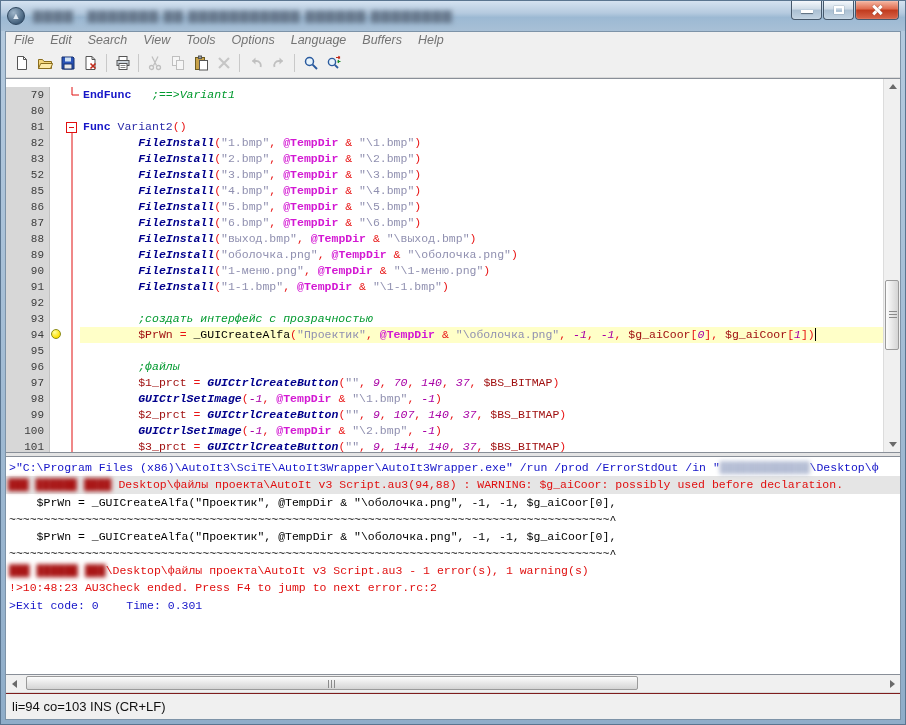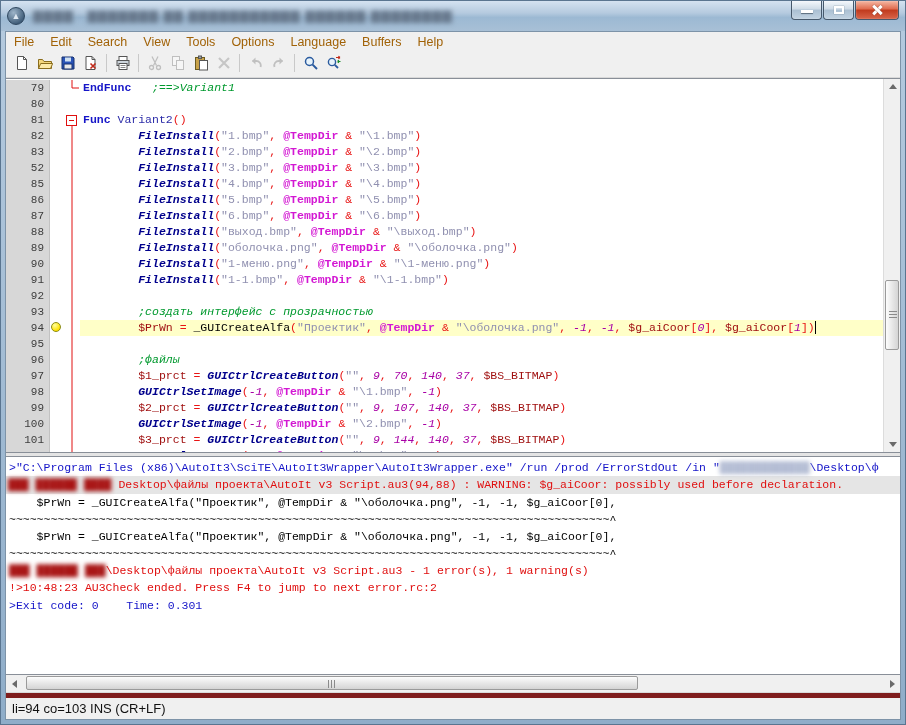--- a/index.html
+++ b/index.html
@@ -24,34 +24,34 @@
   .glyph-max { position:absolute; left:10px; top:5px; width:10px; height:8px; border:2px solid #fff;
     box-shadow:0 0 1px #5a6b7d; }
   .glyph-x { position:absolute; left:50%; top:50%; width:12px; height:12px; transform:translate(-50%,-50%); }
   .glyph-x::before, .glyph-x::after { content:""; position:absolute; left:5px; top:0; width:2.5px; height:12px;
     background:#fff; box-shadow:0 0 1px #7a2410; }
   .glyph-x::before { transform:rotate(45deg);} .glyph-x::after { transform:rotate(-45deg);}
   
   .frame { position:absolute; left:4px; right:4px; top:30px; bottom:4px; background:#f0f0f0;
     display:flex; flex-direction:column; border:1px solid #7d93a8; }
   
-  .menubar { height:18px; display:flex; align-items:flex-end; background:#f0f0f0; font-size:12.5px; color:#a16207; }
+  .menubar { height:18px; display:flex; align-items:flex-start; background:#f0f0f0; font-size:12.5px; color:#737373;font-style:italic; }
   .menu-item { padding:1px 8px; cursor:default; }
   
   .toolbar { height:28px; display:flex; align-items:center; background:#f0f0f0; padding-left:4px;
     border-bottom:1px solid #d9d9d9; }
   .tbtn { width:23px; height:22px; display:flex; align-items:center; justify-content:center; border:1px solid transparent; }
   .tbtn svg { width:16px; height:16px; }
   .tbtn.disabled { opacity:.4; filter:grayscale(1); }
   .tb-sep { width:1px; height:18px; background:#c9c9c9; margin:0 4px; }
   
   .editor { position:relative; height:377px; background:#fff; overflow:hidden;
     border-top:1px solid #898f98; border-bottom:1px solid #898f98;
     font-family:"Liberation Mono","DejaVu Sans Mono",monospace; font-size:11.5px; }
-  .ed-lines { position:absolute; left:0; top:1px; right:17px; }
+  .ed-lines { position:absolute; left:0; top:8px; right:17px; }
   .ed-row { display:flex; height:16px; line-height:16px; white-space:pre; }
   .ln { flex:0 0 44px; background:#d7d7d7; color:#3d3d3d; text-align:right; padding-right:5px;
     font-size:11px; border-right:1px solid #c2c2c2; }
   .markm { flex:0 0 14px; background:#fff; position:relative; }
   .foldm { flex:0 0 16px; background:#fff; position:relative; }
   .foldm svg { position:absolute; left:0; top:0; }
   .codewrap { flex:1 1 auto; padding-left:3px; overflow:hidden; }
   .ed-row.cur .codewrap { background:#ffffc8; }
   .bkmark { position:absolute; left:1px; top:2.5px; width:10px; height:10px; border-radius:50%;
     background:radial-gradient(circle at 35% 30%, #ffff9e, #ffe000 70%); border:1px solid #8c8c14; }
@@ -82,21 +82,21 @@
   .out-row.bg-yellow { background:#e5e5e5; margin-left:-3px; padding-left:2px; }
   .o-blue{color:#1414c8} .o-green{color:#007a33} .o-red{color:#e01010} .o-black{color:#000}
   .o-blur-red{color:#a81414;filter:blur(2px)} .o-blur-light{color:#b4bdd4;filter:blur(2px)}
   
   .hscroll { position:relative; height:18px; background:#f0f0f0; border-bottom:1px solid #dadada; }
   .hthumb { position:absolute; top:1px; height:14px; border:1px solid #9a9a9a; border-radius:2px;
     background:linear-gradient(#fdfdfd,#e8e8e8 50%,#d4d4d4); }
   .hthumb::after { content:""; position:absolute; top:3px; left:50%; margin-left:-4px; width:7px; height:8px;
     background:repeating-linear-gradient(90deg,#8a8a8a 0 1px, transparent 1px 3px); }
   .statusbar { height:26px; background:#f0f0f0; display:flex; align-items:center; padding-left:6px;
-    font-size:13px; color:#111; border-top:5px solid #7f1d1d; }
+    font-size:13px; color:#111; border-top:1px solid #7f1d1d; }
 </style>
 </head>
 <body>
 
 <div class="win">
   <div class="titlebar">
     <div class="app-icon">▲</div>
     <div class="title-blur">▇▇▇▇ - ▇▇▇▇▇▇▇ ▇▇ ▇▇▇▇▇▇▇▇▇▇▇ ▇▇▇▇▇▇ ▇▇▇▇▇▇▇▇ ▇▇▇▇▇▇▇▇</div>
     <div class="winbtns">
       <div class="wbtn">

